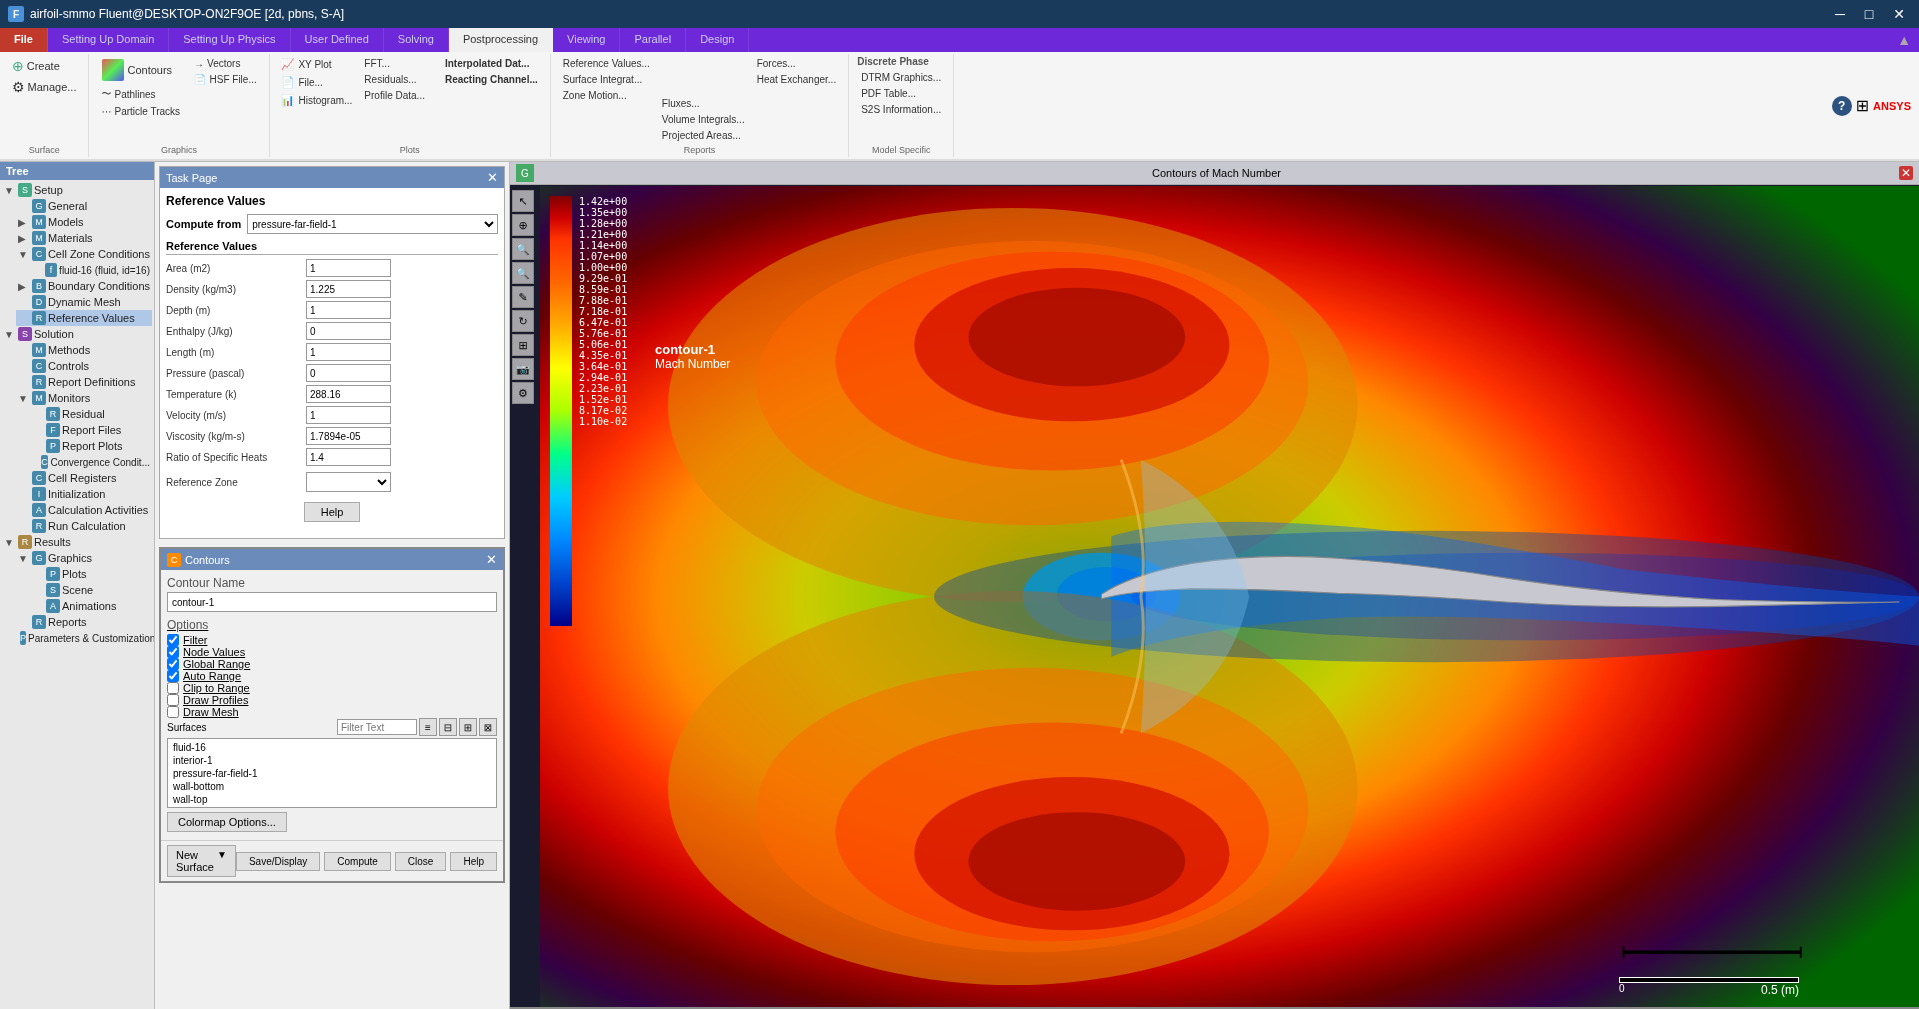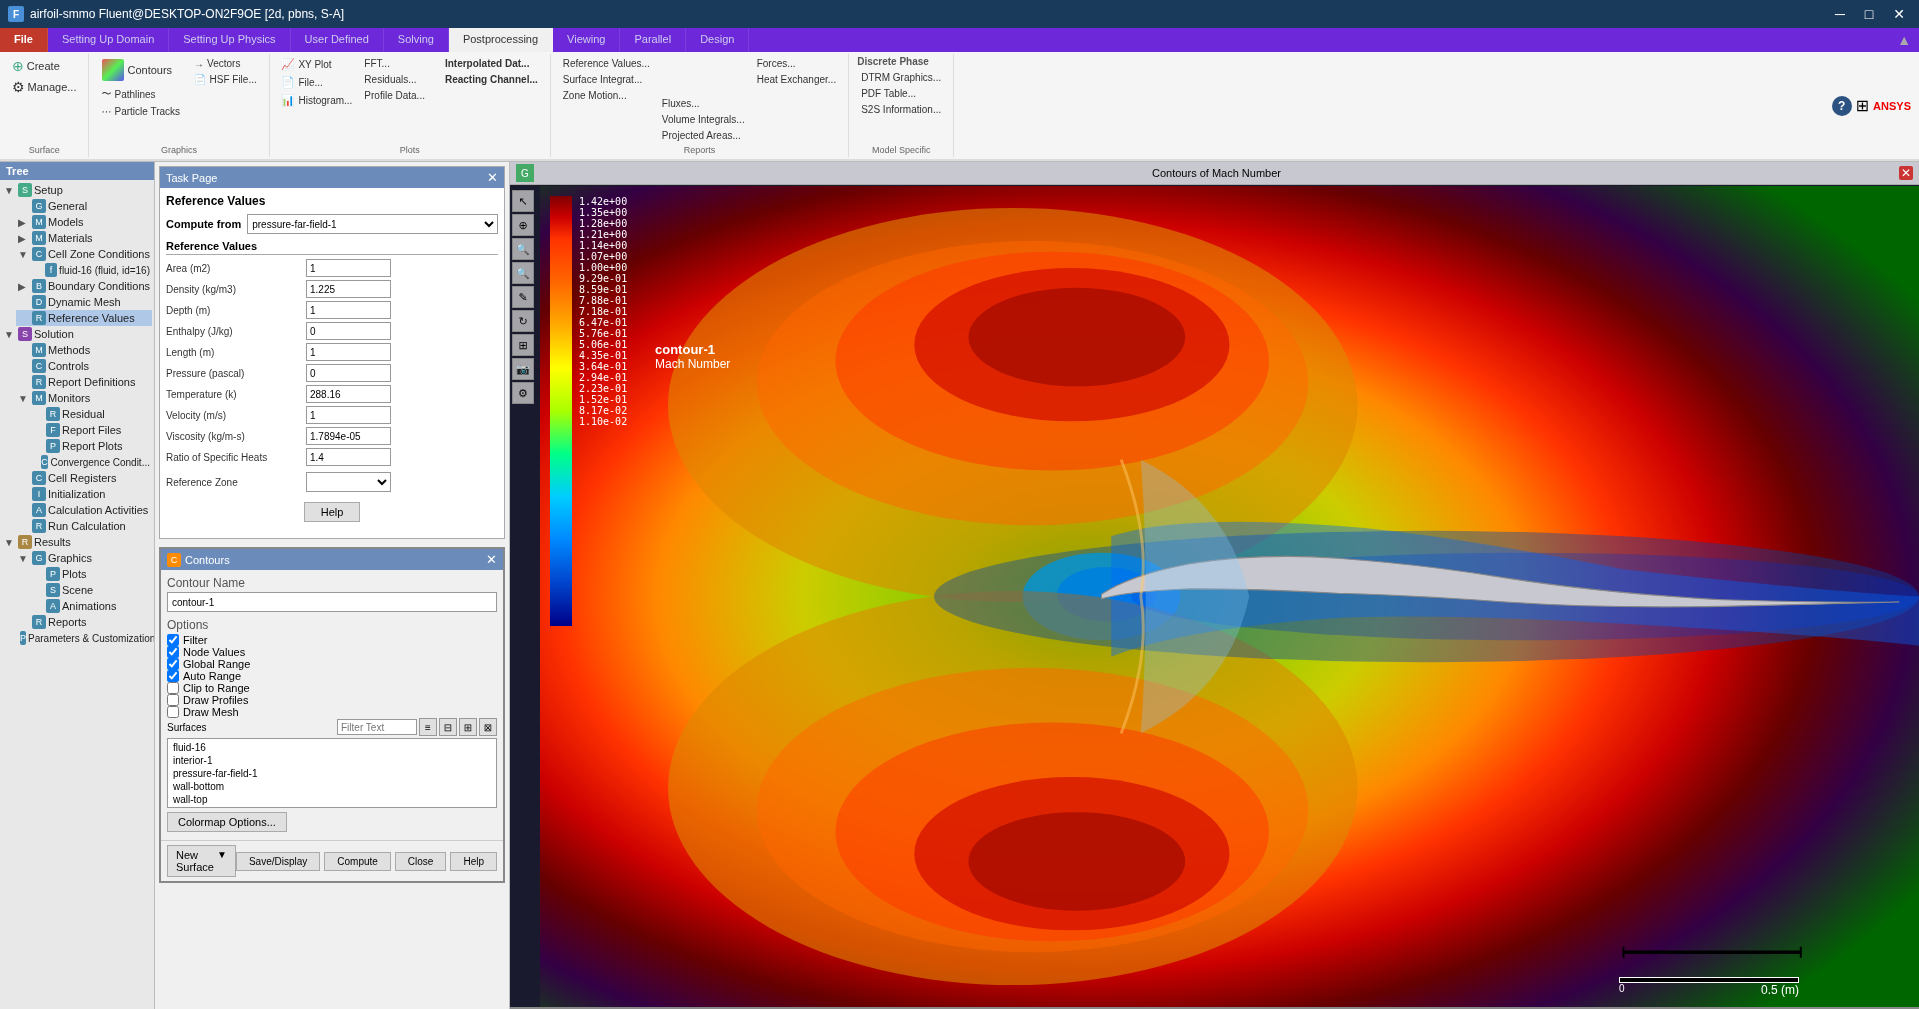--- a/index.html
+++ b/index.html
@@ -516,21 +516,21 @@
           <div class="dialog-icon">C</div>
           <span>Contours</span>
         </div>
         <span class="dialog-close">✕</span>
       </div>
       <div class="dialog-body">
         <div class="dialog-section">
           <div class="dialog-section-label">Contour Name</div>
           <input class="dialog-input" type="text" value="contour-1" style="">
         </div>
-        <div style="display:flex; gap:28px;">
+        <div style="display:flex; gap:28px;text-decoration:underline;">
           <div style="flex:0 0 auto;">
             <div class="dialog-section-label">Options</div>
             <div class="checkbox-row">
               <input type="checkbox" checked="" style=""> 
                 <span>Filter</span>
             </div>
             <div class="checkbox-row">
               <input type="checkbox" checked="" style=""> 
                 <span>Node Values</span>
             </div>

